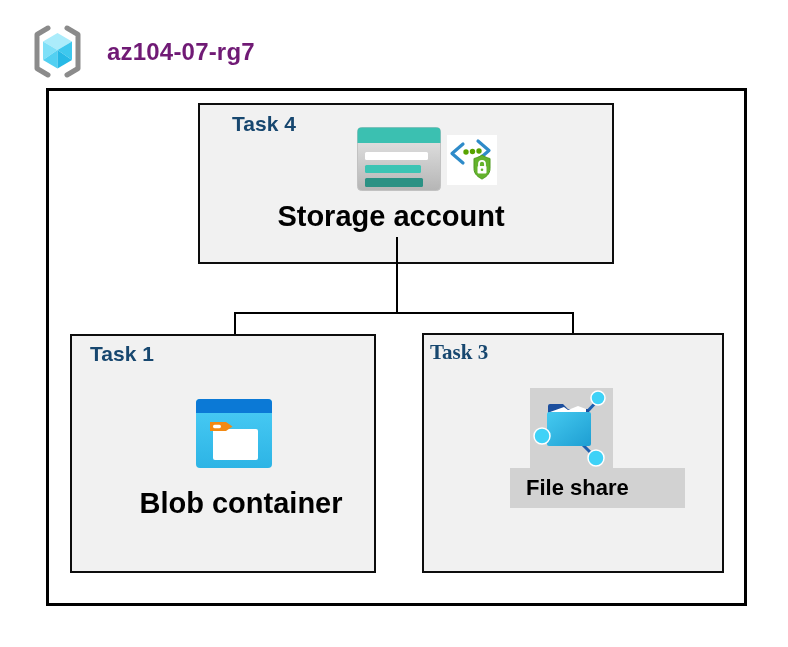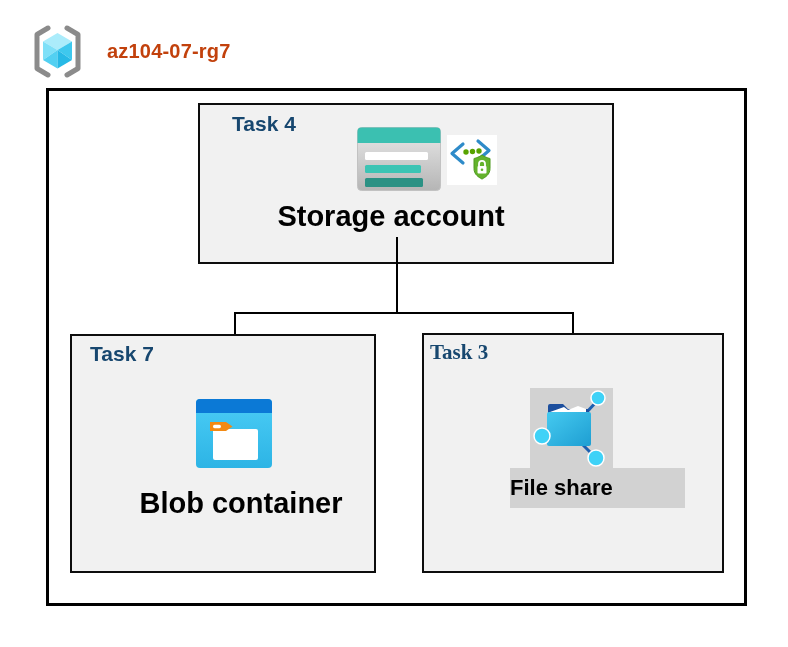--- a/index.html
+++ b/index.html
@@ -3,21 +3,21 @@
 <meta charset="utf-8">
 <style>
   html,body{margin:0;padding:0;background:#fff;}
   .canvas{
     position:relative;width:788px;height:647px;background:#ffffff;
     font-family:"Liberation Sans",sans-serif;overflow:hidden;
   }
   
   .rg-header{position:absolute;left:30px;top:24px;display:flex;align-items:center;gap:22px;}
   .rg-icon{width:55px;height:55px;display:block;}
-  .rg-title{font-size:20px;font-weight:bold;color:#c2410c;letter-spacing:0.2px;}
+  .rg-title{font-size:24px;font-weight:bold;color:#701a75;letter-spacing:0.2px;}
   
   .outer-box{
     position:absolute;left:46px;top:88px;width:701px;height:518px;
     border:3px solid #000;background:#fff;box-sizing:border-box;
   }
   .task-box{
     position:absolute;background:#f1f1f1;border:2px solid #0d0d0d;box-sizing:border-box;
   }
   .task1{left:198px;top:103px;width:416px;height:161px;}
   .task2{left:70px;top:334px;width:306px;height:239px;}
@@ -36,21 +36,21 @@
   }
   .blob-icon{position:absolute;left:196px;top:399px;width:76px;height:69px;}
   .fileshare-bg{
     position:absolute;left:530px;top:388px;width:83px;height:80px;background:#d2d2d2;
   }
   .fileshare-label-bg{
     position:absolute;left:510px;top:468px;width:175px;height:40px;background:#d2d2d2;
     display:flex;align-items:center;
   }
   .fileshare-label-bg .res-text{
-    font-size:22px;font-weight:bold;color:#000;padding-left:0;white-space:nowrap;
+    font-size:22px;font-weight:bold;color:#000;padding-left:16px;white-space:nowrap;
   }
   
   .conn{position:absolute;background:#000;}
   .conn-stem{left:396px;top:237px;width:2px;height:76px;}
   .conn-h{left:234px;top:312px;width:340px;height:2px;}
   .conn-left{left:234px;top:312px;width:2px;height:85px;}
   .conn-right{left:572px;top:312px;width:2px;height:77px;}
 </style>
 </head>
 <body>
@@ -102,21 +102,21 @@
   </svg>
 
   <div class="res-label" style="left:391px;top:200px;">Storage account</div>
 
   <div class="conn conn-stem"></div>
   <div class="conn conn-h"></div>
   <div class="conn conn-left"></div>
   <div class="conn conn-right"></div>
 
   <div class="task-box task2"></div>
-  <div class="task-label" style="left:90px;top:342px;">Task 7</div>
+  <div class="task-label" style="left:90px;top:342px;">Task 1</div>
 
   <svg class="blob-icon" viewBox="0 0 76 69">
     <defs>
       <linearGradient id="bgrad" x1="0" y1="0" x2="0" y2="1">
         <stop offset="0" stop-color="#4bcdf6"></stop>
         <stop offset="1" stop-color="#2db4e5"></stop>
       </linearGradient>
     </defs>
     <rect x="0" y="0" width="76" height="69" rx="4" fill="url(#bgrad)"></rect>
     <path d="M0,14 V4 Q0,0 4,0 H72 Q76,0 76,4 V14 Z" fill="#0b79d6"></path>

